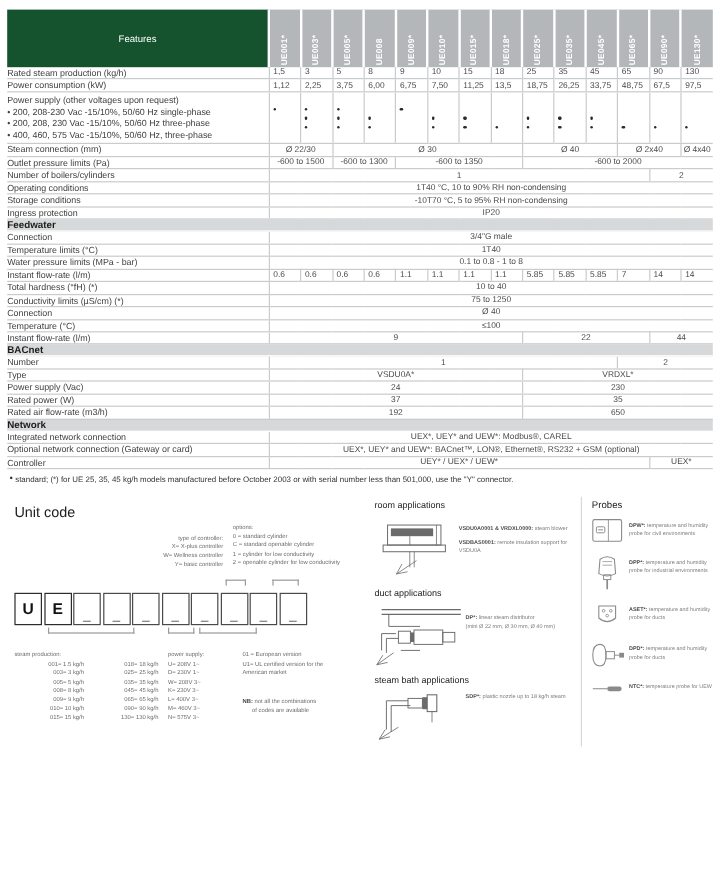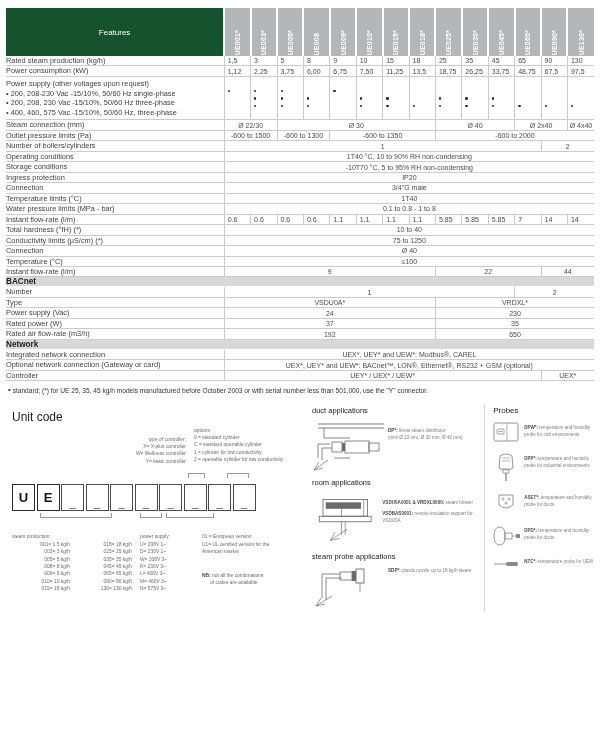--- a/index.html
+++ b/index.html
@@ -405,20 +405,23 @@
       <tr>
         <td class="lbl">Storage conditions</td>
         <td class="val" colspan="14">-10T70 °C, 5 to 95% RH non-condensing</td>
       </tr>
 
       <tr>
         <td class="lbl">Ingress protection</td>
         <td class="val" colspan="14">IP20</td>
       </tr>
 
+      <tr class="section">
+        <td colspan="15">Feedwater</td>
+      </tr>
 
       <tr>
         <td class="lbl">Connection</td>
         <td class="val" colspan="14">3/4"G male</td>
       </tr>
 
       <tr>
         <td class="lbl">Temperature limits (°C)</td>
         <td class="val" colspan="14">1T40</td>
       </tr>
@@ -636,20 +639,42 @@
           <div>American market</div>
           <div class="nb">
             <b>NB:</b><span> not all the combinations</span>
             <div style="padding-left:8px">of codes are available</div>
           </div>
         </div>
       </div>
     </div>
 
     <div class="col-apps">
+
+      <div class="app-block">
+        <div class="app-title">room applications</div>
+        <div class="app-row">
+          <svg width="78" height="58" viewBox="0 0 78 58">
+            <rect x="14" y="8" width="48" height="18" fill="none" stroke="#6b6b6b" stroke-width="0.9"></rect>
+            <rect x="17" y="11" width="38" height="7" fill="#6b6b6b"></rect>
+            <rect x="10" y="26" width="56" height="6" fill="none" stroke="#6b6b6b" stroke-width="0.9"></rect>
+            <line x1="34" y1="18" x2="34" y2="26" stroke="#6b6b6b" stroke-width="0.7"></line>
+            <line x1="38" y1="32" x2="38" y2="46" stroke="#6b6b6b" stroke-width="0.7"></line>
+            <line x1="34" y1="32" x2="34" y2="46" stroke="#6b6b6b" stroke-width="0.7"></line>
+            <line x1="22" y1="52" x2="40" y2="40" stroke="#6b6b6b" stroke-width="0.7"></line>
+            <line x1="22" y1="52" x2="27" y2="43" stroke="#6b6b6b" stroke-width="0.7"></line>
+            <line x1="22" y1="52" x2="32" y2="50" stroke="#6b6b6b" stroke-width="0.7"></line>
+            <line x1="58" y1="8" x2="58" y2="26" stroke="#6b6b6b" stroke-width="0.7"></line>
+          </svg>
+          <div class="app-txt">
+            <div><b>VSDU0A0001 &amp; VRDXL0000:</b><span> steam blower</span></div>
+            <div style="margin-top:4px"><b>VSDBAS0001:</b><span> remote insulation support for VSDU0A</span></div>
+          </div>
+        </div>
+      </div>
 
       <div class="app-block">
         <div class="app-title">duct applications</div>
         <div class="app-row">
           <svg width="78" height="56" viewBox="0 0 78 56">
             <line x1="8" y1="6" x2="74" y2="6" stroke="#6b6b6b" stroke-width="0.9"></line>
             <line x1="8" y1="10" x2="74" y2="10" stroke="#6b6b6b" stroke-width="0.9"></line>
             <line x1="14" y1="10" x2="14" y2="20" stroke="#6b6b6b" stroke-width="0.8"></line>
             <line x1="14" y1="20" x2="40" y2="20" stroke="#6b6b6b" stroke-width="0.8"></line>
             <path d="M8 40 L8 26 L20 26" fill="none" stroke="#6b6b6b" stroke-width="0.8"></path>
@@ -664,43 +689,21 @@
             <line x1="4" y1="52" x2="13" y2="50" stroke="#6b6b6b" stroke-width="0.7"></line>
           </svg>
           <div class="app-txt">
             <div><b>DP*:</b><span> linear steam distributor</span></div>
             <div>(mini Ø 22 mm, Ø 30 mm, Ø 40 mm)</div>
           </div>
         </div>
       </div>
 
       <div class="app-block">
-        <div class="app-title">room applications</div>
-        <div class="app-row">
-          <svg width="78" height="58" viewBox="0 0 78 58">
-            <rect x="14" y="8" width="48" height="18" fill="none" stroke="#6b6b6b" stroke-width="0.9"></rect>
-            <rect x="17" y="11" width="38" height="7" fill="#6b6b6b"></rect>
-            <rect x="10" y="26" width="56" height="6" fill="none" stroke="#6b6b6b" stroke-width="0.9"></rect>
-            <line x1="34" y1="18" x2="34" y2="26" stroke="#6b6b6b" stroke-width="0.7"></line>
-            <line x1="38" y1="32" x2="38" y2="46" stroke="#6b6b6b" stroke-width="0.7"></line>
-            <line x1="34" y1="32" x2="34" y2="46" stroke="#6b6b6b" stroke-width="0.7"></line>
-            <line x1="22" y1="52" x2="40" y2="40" stroke="#6b6b6b" stroke-width="0.7"></line>
-            <line x1="22" y1="52" x2="27" y2="43" stroke="#6b6b6b" stroke-width="0.7"></line>
-            <line x1="22" y1="52" x2="32" y2="50" stroke="#6b6b6b" stroke-width="0.7"></line>
-            <line x1="58" y1="8" x2="58" y2="26" stroke="#6b6b6b" stroke-width="0.7"></line>
-          </svg>
-          <div class="app-txt">
-            <div><b>VSDU0A0001 &amp; VRDXL0000:</b><span> steam blower</span></div>
-            <div style="margin-top:4px"><b>VSDBAS0001:</b><span> remote insulation support for VSDU0A</span></div>
-          </div>
-        </div>
-      </div>
-
-      <div class="app-block">
-        <div class="app-title">steam probe applications</div>
+        <div class="app-title">steam bath applications</div>
         <div class="app-row">
           <svg width="78" height="44" viewBox="0 0 78 44">
             <path d="M12 34 L12 10 L30 10" fill="none" stroke="#6b6b6b" stroke-width="0.8"></path>
             <path d="M16 36 L16 14 L32 14" fill="none" stroke="#6b6b6b" stroke-width="0.8"></path>
             <rect x="30" y="8" width="12" height="8" fill="none" stroke="#6b6b6b" stroke-width="0.8"></rect>
             <rect x="42" y="7" width="4" height="10" fill="#6b6b6b"></rect>
             <rect x="46" y="5" width="8" height="14" fill="none" stroke="#6b6b6b" stroke-width="0.9"></rect>
             <line x1="50" y1="19" x2="50" y2="28" stroke="#6b6b6b" stroke-width="0.7"></line>
             <line x1="6" y1="42" x2="22" y2="32" stroke="#6b6b6b" stroke-width="0.7"></line>
             <line x1="6" y1="42" x2="11" y2="34" stroke="#6b6b6b" stroke-width="0.7"></line>

